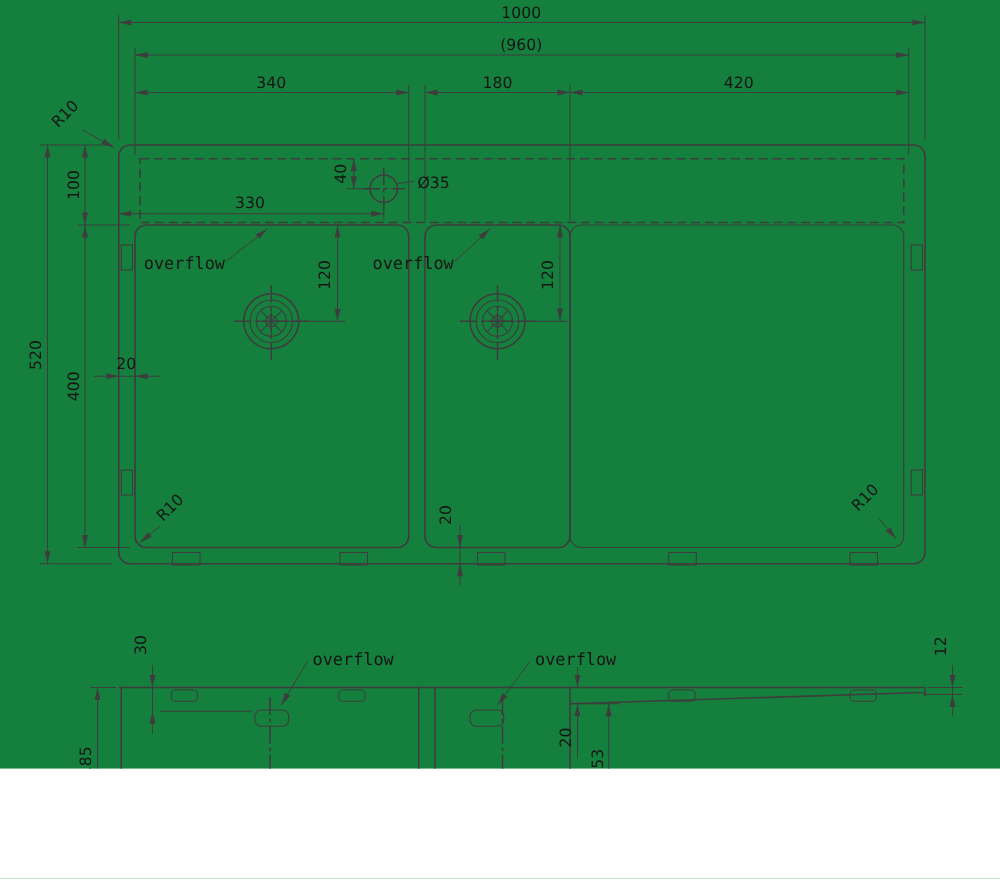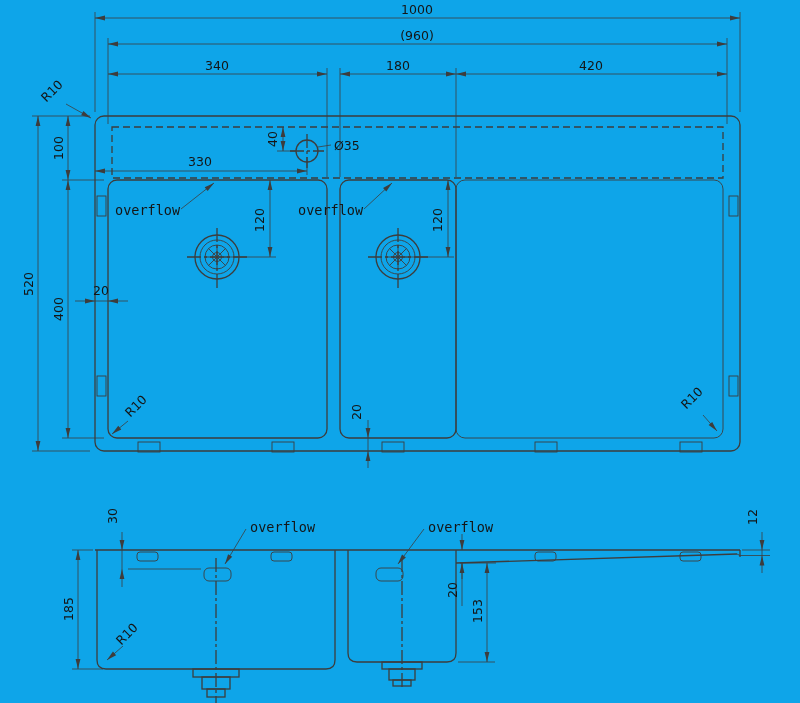--- a/index.html
+++ b/index.html
@@ -1,16 +1,16 @@
 <!DOCTYPE html>
 <html><head>
 <meta charset="utf-8">
 <style>
   html,body { margin:0; padding:0; background:#ffffff; }
-  .page { width:800px; height:703px; background:#0ea5e9; position:relative; overflow:hidden; }
+  .page { width:800px; height:615px; background:#15803d; position:relative; overflow:hidden; }
   svg { display:block; }
   
   .obj line, .obj rect, .obj circle, .obj path { stroke:#3d3d3d; stroke-width:1.3; fill:none; }
   .obj .thin { stroke-width:0.9; }
   .dash { stroke-dasharray:7 4; stroke-width:0.9; }
   .cl { stroke-dasharray:14 3 3 3; stroke-width:0.8; stroke:#555; }
   
   .dim line, .dim path { stroke:#3d3d3d; stroke-width:0.8; fill:none; }
   text { font-family:"DejaVu Sans","Liberation Sans",sans-serif; font-size:12.5px; fill:#151515; }
   text.mono { font-family:"DejaVu Sans Mono","Liberation Mono",monospace; font-size:13.5px; }

